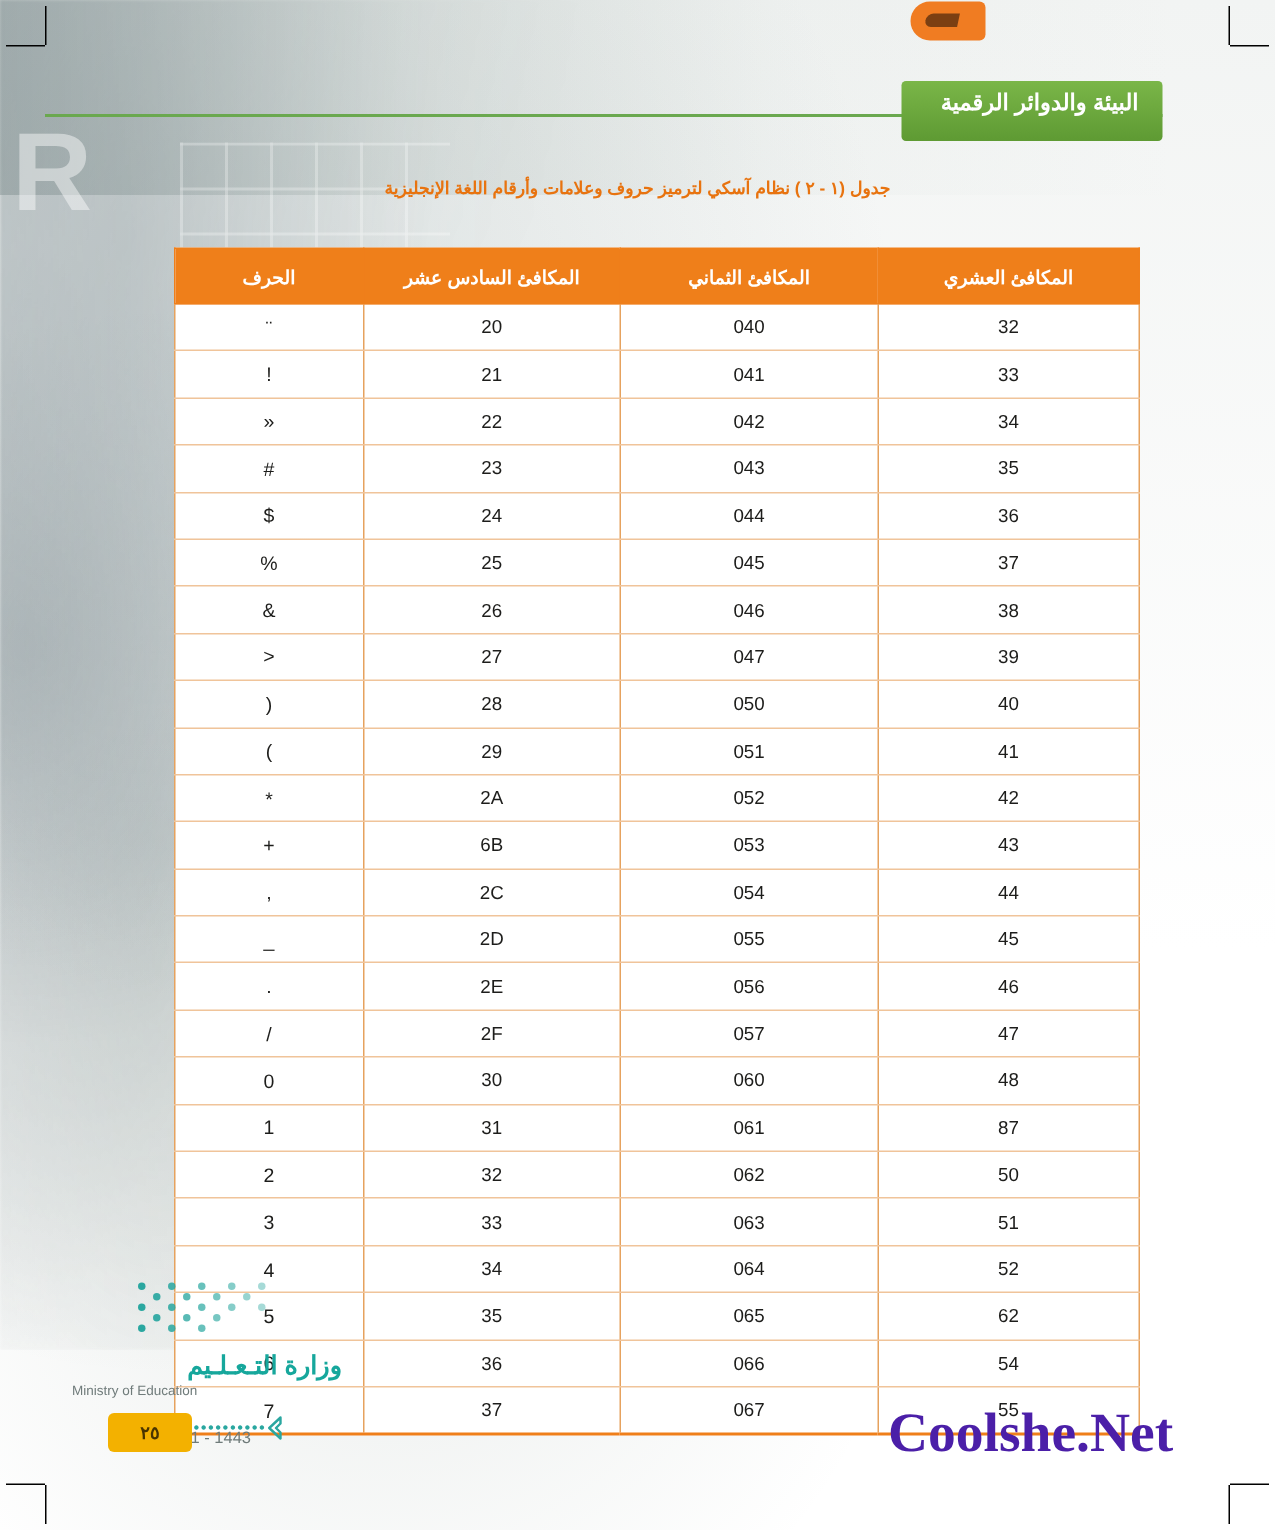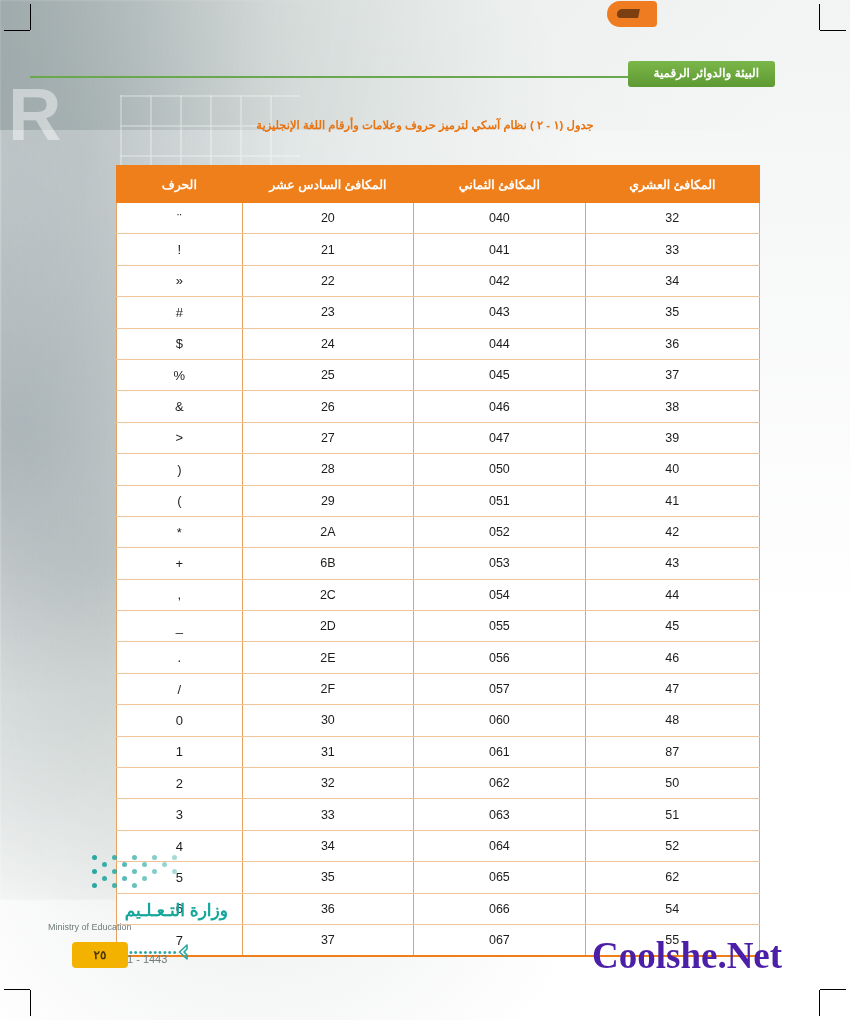--- a/index.html
+++ b/index.html
@@ -79,23 +79,23 @@
     position: absolute;
     right: 75px;
     top: 60px;
     display: flex;
     align-items: center;
     height: 28px;
   }
   .banner-tab {
     background: linear-gradient(180deg, #7ab648 0%, #5e9a33 100%);
     color: #ffffff;
-    font-size: 12px;
-    font-weight: bold;
-    padding: 5px 16px 6px 26px;
+    font-size: 15px;
+    font-weight: bold;
+    padding: 5px 16px 16px 26px;
     border-radius: 3px;
     line-height: 1.3;
     letter-spacing: 0;
     white-space: nowrap;
   }
   .banner-arrow {
     position: absolute;
     right: 193px;
     top: 1px;
     width: 50px;

